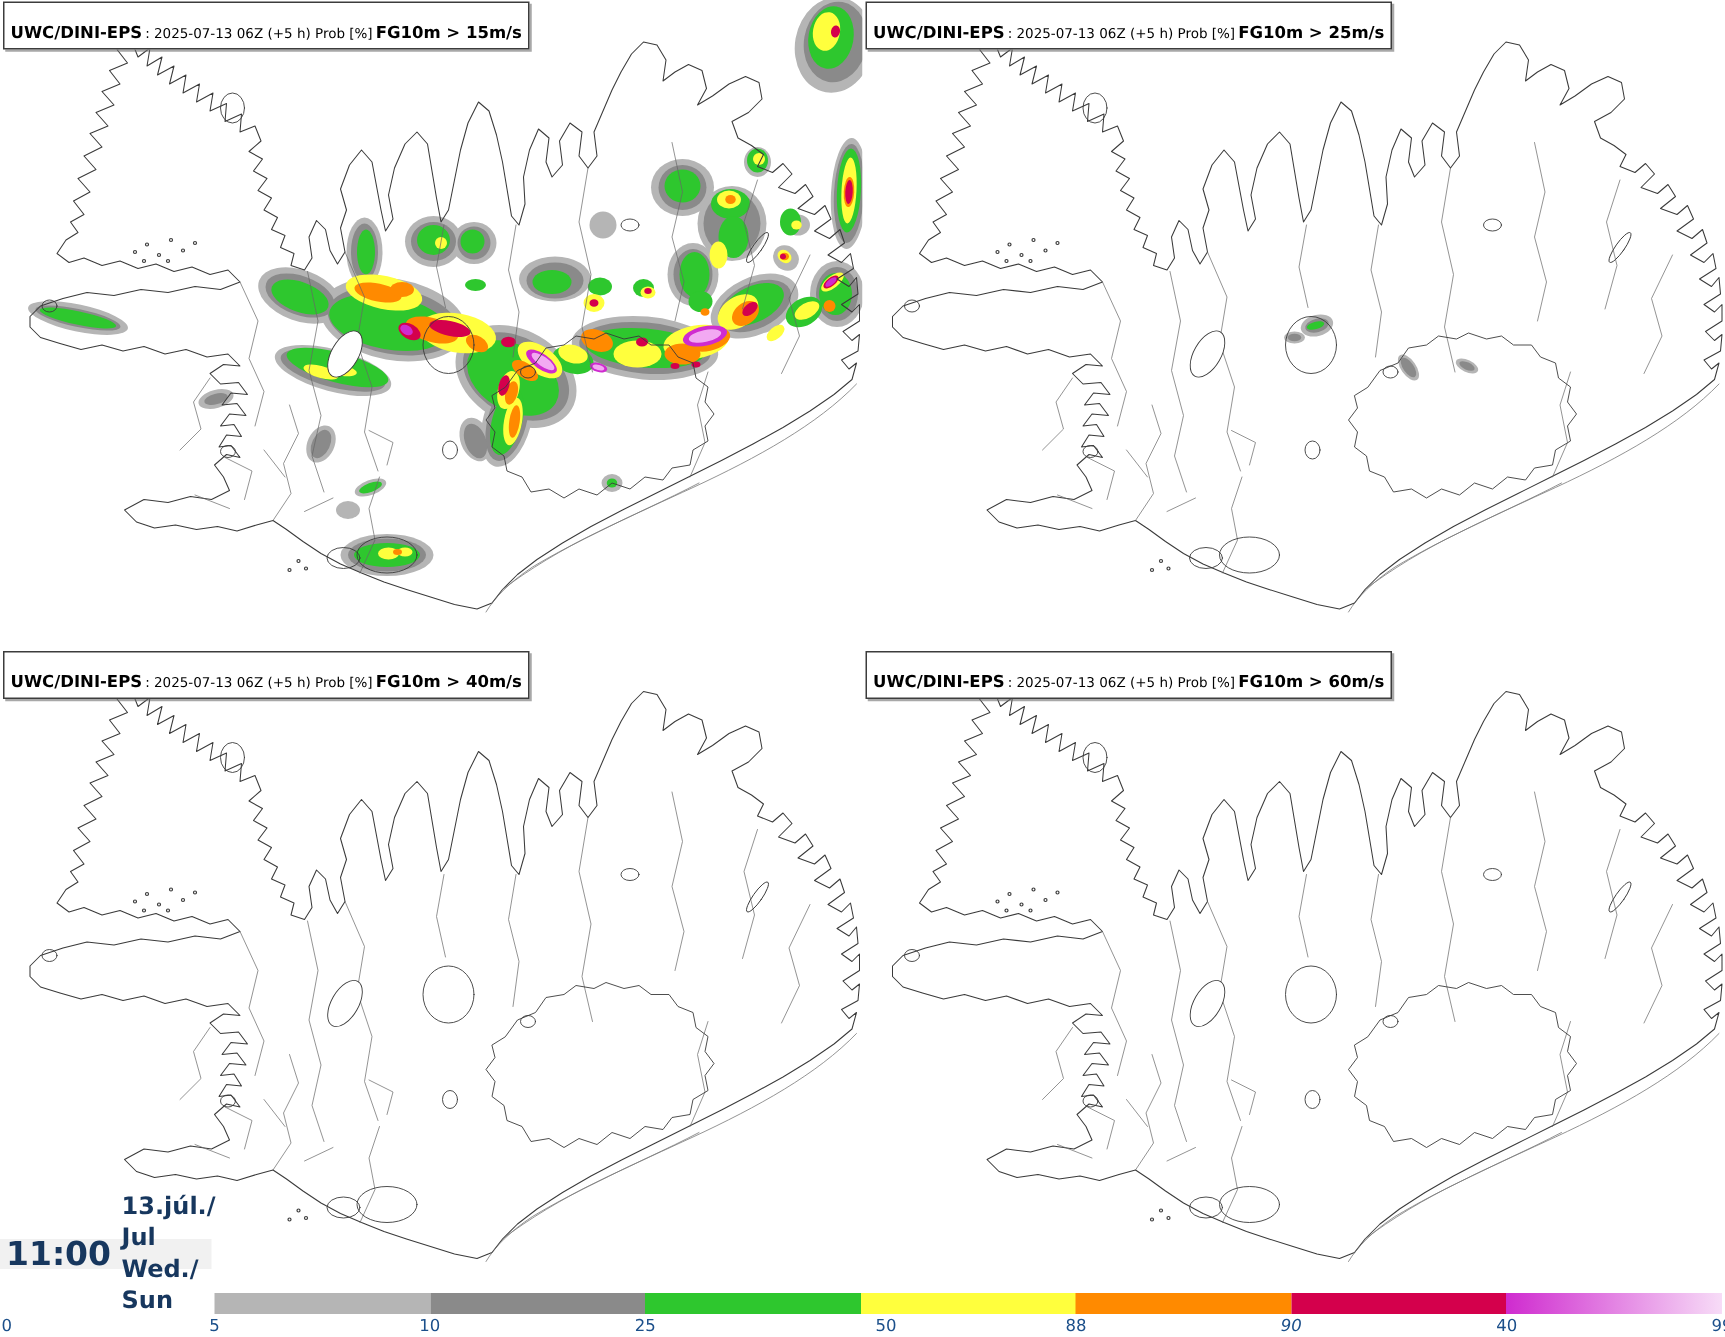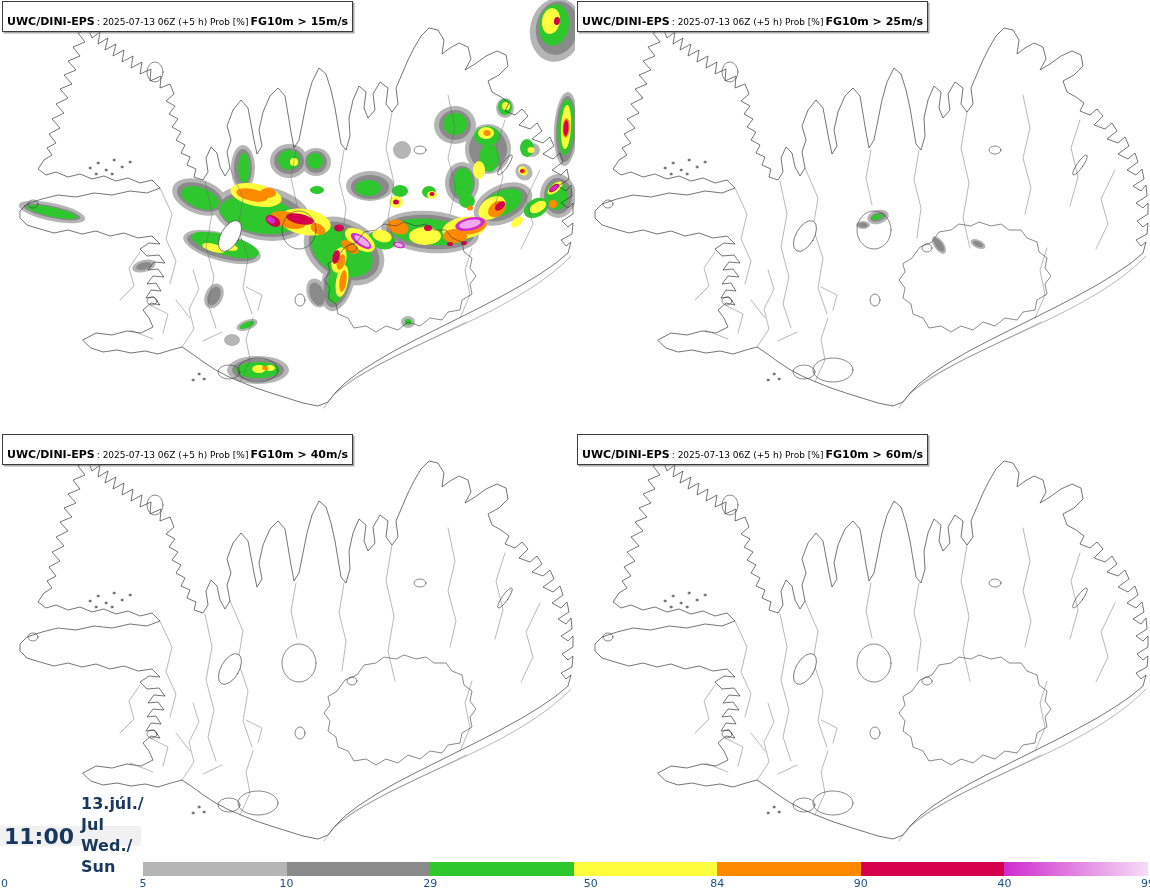--- a/index.html
+++ b/index.html
@@ -284,19 +284,19 @@
     <div class="cseg" style="left: 143px; width: 144.071px; background: rgb(181, 181, 181);"></div>
     <div class="cseg" style="left: 286.571px; width: 144.071px; background: rgb(138, 138, 138);"></div>
     <div class="cseg" style="left: 430.143px; width: 144.071px; background: rgb(46, 199, 46);"></div>
     <div class="cseg" style="left: 573.714px; width: 144.071px; background: rgb(255, 255, 61);"></div>
     <div class="cseg" style="left: 717.286px; width: 144.071px; background: rgb(255, 138, 0);"></div>
     <div class="cseg" style="left: 860.857px; width: 144.071px; background: rgb(212, 0, 76);"></div>
     <div class="cseg" style="left: 1004.43px; width: 144.071px; background: linear-gradient(to right, rgb(207, 43, 207), rgb(247, 220, 247));"></div>
     <span class="ctick first" style="color: rgb(27, 79, 138); left: 1px;">0</span>
     <span class="ctick" style="color: rgb(27, 79, 138); left: 143px;">5</span>
     <span class="ctick" style="color: rgb(27, 79, 138); left: 286.571px;">10</span>
-    <span class="ctick" style="color: rgb(27, 79, 138); left: 430.143px;">29</span>
+    <span class="ctick" style="color: rgb(27, 79, 138); left: 430.143px;">25</span>
     <span class="ctick" style="color: rgb(27, 79, 138); left: 573.714px; margin-left: 17px;">50</span>
-    <span class="ctick" style="color: rgb(27, 79, 138); left: 717.286px;">84</span>
-    <span class="ctick" style="color: rgb(27, 79, 138); left: 860.857px;">90</span>
+    <span class="ctick" style="color: rgb(27, 79, 138); left: 717.286px;">88</span>
+    <span class="ctick" style="color: rgb(27, 79, 138); left: 860.857px; font-style: italic;">90</span>
     <span class="ctick" style="color: rgb(27, 79, 138); left: 1004.43px;">40</span>
     <span class="ctick" style="color: rgb(27, 79, 138); left: 1148px;">99</span>
   </div>
 
 </body></html>

